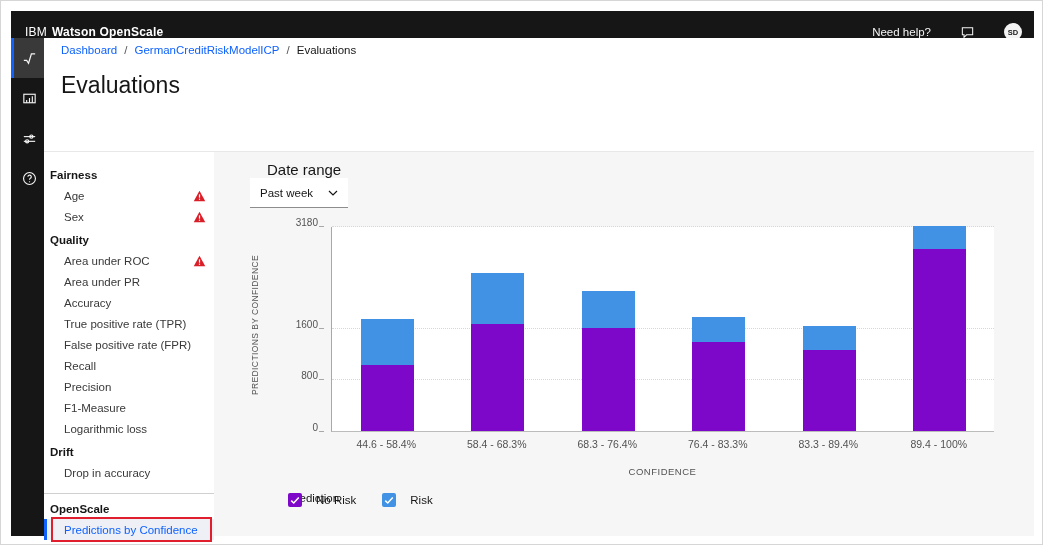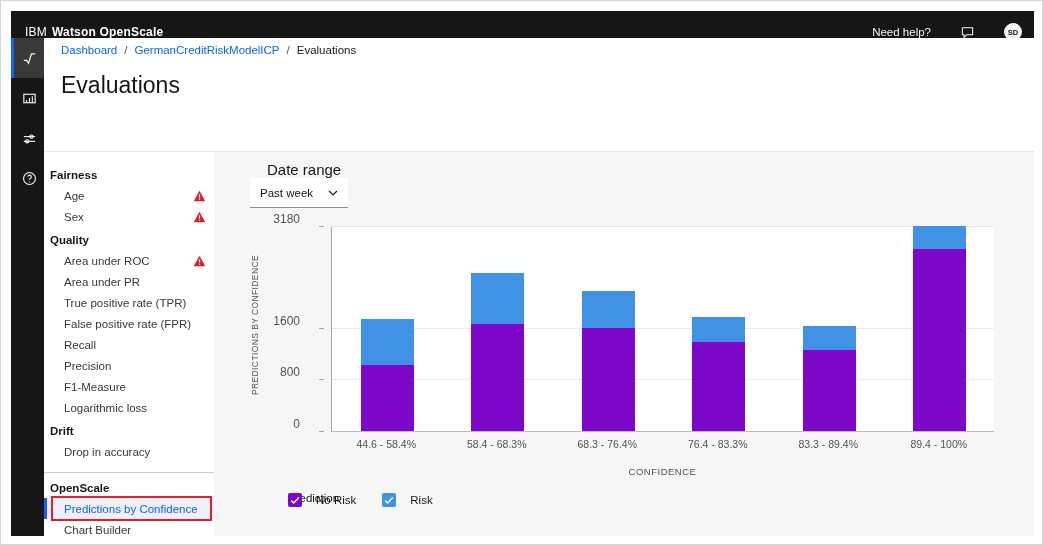--- a/index.html
+++ b/index.html
@@ -43,21 +43,21 @@
   .annot-box { position:absolute; left:7px; right:2px; top:-2px; bottom:-2px; border:2px solid #e01e2d; pointer-events:none; }
   .panel-divider { border-top:1px solid #d0d0d0; margin:10px 0 2px 0; }
 
   .chartpanel { width:820px; height:100%; background:#f6f6f6; position:relative; }
   .dr-label { position:absolute; left:36px; top:9px; font-size:15px; color:#161616;margin-left:17px; }
   .dropdown { position:absolute; left:36px; top:26px; width:98px; height:30px; background:#fff; border-bottom:1px solid #8d8d8d; display:flex; align-items:center; justify-content:space-between; padding:0 10px; font-size:11.5px; color:#161616; cursor:pointer; }
 
   
   .y-title { position:absolute; left:-62px; top:168px; width:205px; text-align:center; transform:rotate(-90deg); font-size:8.5px; letter-spacing:.4px; color:#525252; }
   .yticks { position:absolute; left:58px; top:75px; width:52px; height:205px; }
-  .ytick { position:absolute; right:24px; font-size:12px; color:#525252; transform:translateY(-50%); }
+  .ytick { position:absolute; right:6px; font-size:10px; color:#525252; transform:translateY(-50%); }
   .ytick-mark { position:absolute; right:0; width:5px; height:1px; background:#a8a8a8; }
   .plot { position:absolute; left:117px; top:75px; width:663px; height:205px; background:#fff; border-left:1px solid #a8a8a8; border-bottom:1px solid #bcbcbc; }
   .gridline { position:absolute; left:0; width:100%; border-top:1px dotted #d8d8d8; }
   .bar { position:absolute; width:53px; }
   .xlabels { position:absolute; left:117px; top:286px; width:663px; display:flex; }
   .xlab { flex:1; text-align:center; font-size:10.5px; color:#525252; }
   .x-title { position:absolute; left:117px; top:314px; width:663px; text-align:center; font-size:9.5px; letter-spacing:.5px; color:#525252; }
 
   
   .legend-title { position:absolute; left:74px; top:340px; font-size:11.5px; color:#161616;text-align:center; }
@@ -165,20 +165,23 @@
               <span class="warn">
                 <svg width="13" height="12" viewBox="0 0 16 15">
                   <path d="M8 1 L15.2 14 H0.8 Z" fill="#da1e28"></path>
                   <rect x="7.25" y="5.4" width="1.5" height="4.2" fill="#fff"></rect>
                   <rect x="7.25" y="10.8" width="1.5" height="1.5" fill="#fff"></rect>
                 </svg>
               </span>
             </div>
             <div class="metric-item">
               <span>Area under PR</span>
+            </div>
+            <div class="metric-item">
+              <span>Accuracy</span>
             </div>
             <div class="metric-item">
               <span>True positive rate (TPR)</span>
             </div>
             <div class="metric-item">
               <span>False positive rate (FPR)</span>
             </div>
             <div class="metric-item">
               <span>Recall</span>
             </div>

